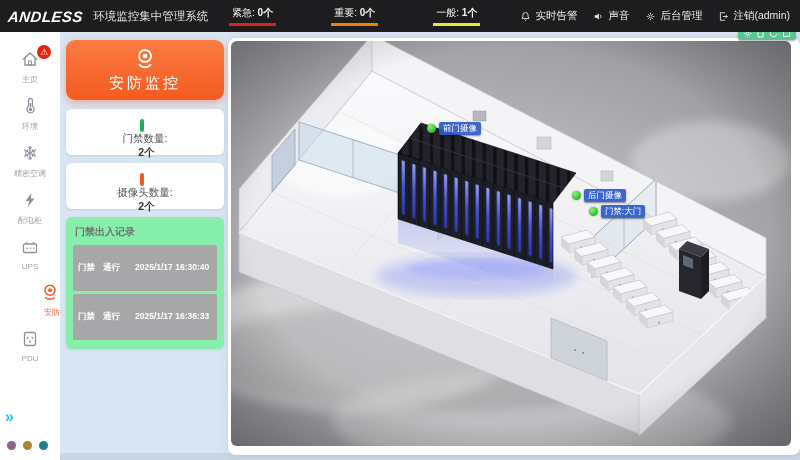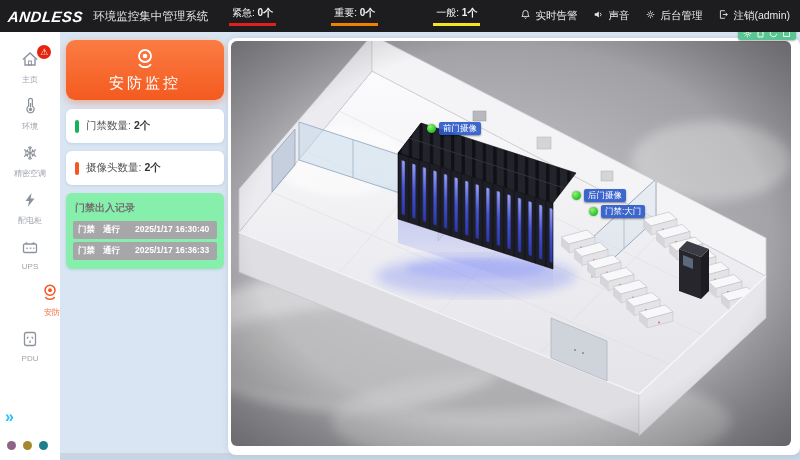--- a/index.html
+++ b/index.html
@@ -9,44 +9,44 @@
   
   .topbar{position:absolute;left:0;top:0;right:0;height:32px;background:#1d1d1f;display:flex;align-items:center;z-index:5;}
   .logo{color:#fff;font-style:italic;font-weight:800;font-size:15px;letter-spacing:.5px;margin:0 10px 0 8px;transform:skewX(-6deg);}
   .app-title{color:#e3e3e3;font-size:11.5px;}
   .tb-spacer{flex:1;}
   .alarm-stats{display:flex;align-items:flex-end;margin-right:24px;gap:39px;}
   .alarm{font-size:10px;color:#f2f2f2;padding:0 3px 3px;margin-left:16px;border-bottom:3px solid transparent;cursor:pointer;background:none;border-top:none;border-left:none;border-right:none;font-family:inherit;}
   .alarm b{font-weight:700;}
   .u-red{border-bottom-color:#e01f1f}.u-orange{border-bottom-color:#ef8000}.u-yellow{border-bottom-color:#f3e524}
   .tb-actions{display:flex;align-items:center;margin-right:10px;}
-  .tb-btn{display:flex;align-items:flex-start;gap:4px;background:none;border:none;color:#e8e8e8;font-size:10.5px;margin-left:16px;cursor:pointer;font-family:inherit;padding:0;}
+  .tb-btn{display:flex;align-items:center;gap:4px;background:none;border:none;color:#e8e8e8;font-size:10.5px;margin-left:16px;cursor:pointer;font-family:inherit;padding:0;}
   .tb-btn svg{display:block;}
 
   
   .sidebar{position:absolute;left:0;top:32px;bottom:0;width:60px;background:#fff;padding-top:12px;box-sizing:border-box;z-index:4;}
   .side-item{position:relative;text-align:center;padding:5px 0 6px;cursor:pointer;color:#8d939d;}
   .side-item svg{display:inline-block;}
   .side-item .lbl{display:block;font-size:8px;margin-top:1px;color:currentColor;opacity:.85;}
   .side-item.active{color:#f4541d;text-align:right;}
   .badge{position:absolute;top:1px;right:9px;width:14px;height:14px;border-radius:50%;background:#e5240e;color:#fff;font-size:9px;line-height:14px;text-align:center;}
   .expand{position:absolute;left:5px;bottom:34px;color:#25c3ef;font-size:16px;font-weight:700;cursor:pointer;background:none;border:none;font-family:inherit;padding:0;}
   .dots{position:absolute;left:7px;bottom:10px;display:flex;gap:7px;}
   .dots span{width:9px;height:9px;border-radius:50%;}
 
   
   .content{position:absolute;left:66px;top:40px;width:158px;z-index:3;}
   .main-btn{width:100%;height:60px;border:none;border-radius:9px;background:linear-gradient(180deg,#fb7c44,#f45a1e);color:#fff;font-size:15px;letter-spacing:3px;cursor:pointer;box-shadow:0 3px 8px rgba(244,90,30,.4);font-family:inherit;display:flex;flex-direction:column;align-items:center;justify-content:center;gap:2px;margin-bottom:9px;}
-  .stat-card{background:#fff;border-radius:6px;height:26px;display:flex;align-items:center;padding:4px 9px;margin-bottom:8px;box-shadow:0 1px 3px rgba(90,120,160,.18);font-size:10.5px;color:#555;}
+  .stat-card{background:#fff;border-radius:6px;height:26px;display:flex;align-items:center;padding:10px 9px;margin-bottom:8px;box-shadow:0 1px 3px rgba(90,120,160,.18);font-size:10.5px;color:#555;flex-direction:column;}
   .pill{width:4px;height:13px;border-radius:2px;margin-right:7px;flex:none;}
   .pill-green{background:#17b15e;} .pill-orange{background:#f4581f;}
   .stat-card b{color:#333;font-weight:700;margin-left:3px;}
   .records-card{background:#86efac;border-radius:6px;padding:8px 7px 6px;box-shadow:0 1px 3px rgba(90,120,160,.18);font-weight:bold;}
   .records-title{font-size:10px;color:#707070;margin:0 0 6px 2px;}
-  .rec-row{display:flex;background:#a7a7aa;color:#fff;font-size:8.5px;padding:3px 5px;border-radius:2px;margin-bottom:3px;}
+  .rec-row{display:flex;background:#a7a7aa;color:#fff;font-size:8.5px;padding:17px 5px;border-radius:2px;margin-bottom:3px;}
   .rec-row span:nth-child(1){width:25px;}
   .rec-row span:nth-child(2){width:32px;}
   .rec-row span:nth-child(3){flex:1;white-space:nowrap;}
 
   
   .main-panel{position:absolute;left:228px;top:38px;width:566px;height:411px;background:#fff;border-radius:8px;padding:3px;box-sizing:content-box;box-shadow:0 0 6px rgba(120,150,190,.3);z-index:2;}
   .scene{position:relative;width:560px;height:405px;border-radius:6px;overflow:hidden;background:radial-gradient(ellipse at 42% 50%,#c9c9cc 0%,#b1b1b5 45%,#8f8f93 100%);cursor:grab;}
   .scene svg.room{position:absolute;left:0;top:0;}
   .scene-chip{position:absolute;top:-12px;right:4px;height:14px;background:#5ac492;border-radius:3px;display:flex;align-items:center;gap:4px;padding:0 5px;box-shadow:0 1px 2px rgba(0,0,0,.3);z-index:6;}
   .chip-btn{width:9px;height:9px;cursor:pointer;display:flex;background:none;border:none;padding:0;}

